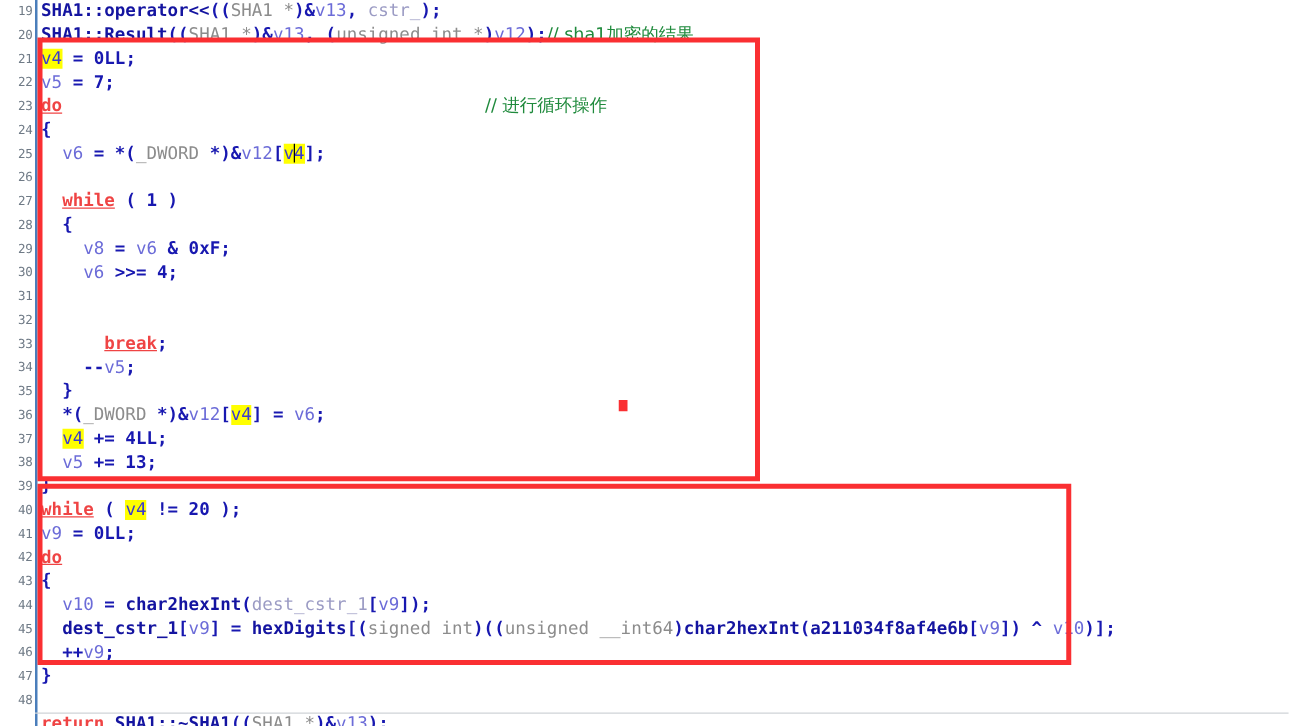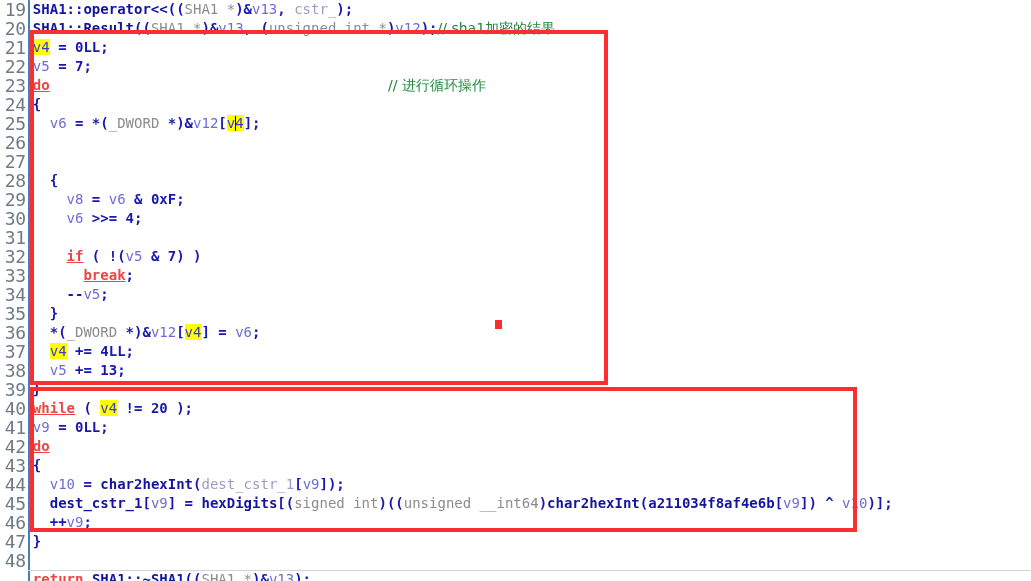--- a/index.html
+++ b/index.html
@@ -38,21 +38,21 @@
     width: 2px;
     height: 581px;
     background: #4a7ebb;
   }
   .lineno {
     position: absolute;
     right: 2px;
     width: 26px;
     text-align: right;
     font-family: "DejaVu Sans Mono", "Liberation Mono", monospace;
-    font-size: 18px;
+    font-size: 10px;
     line-height: 19px;
     height: 19px;
     color: #6f7a86;
     letter-spacing: -0.2px;
   }
 
   
   .code {
     position: absolute;
     left: 16px;
@@ -171,29 +171,29 @@
 
     <div class="line" style="top:57px">  <span class="var">v5</span><span class="amp"> = </span><span class="num">7</span><span class="amp">;</span></div>
 
     <div class="line" style="top:76px">  <span class="kw">do</span></div>
 
     <div class="line" style="top:95px">  <span class="amp">{</span></div>
 
     <div class="line" style="top:114px">    <span class="var">v6</span><span class="amp"> = *(</span><span class="type">_DWORD</span><span class="amp"> *)&amp;</span><span class="var">v12</span><span class="amp">[</span><span class="hl">v<span class="caret"></span>4</span><span class="amp">];</span></div>
 
 
+    <div class="line" style="top:152px">    <span class="kw">while</span><span class="amp"> ( </span><span class="num">1</span><span class="amp"> )</span></div>
 
     <div class="line" style="top:171px">    <span class="amp">{</span></div>
 
     <div class="line" style="top:190px">      <span class="var">v8</span><span class="amp"> = </span><span class="var">v6</span><span class="amp"> &amp; </span><span class="num">0xF</span><span class="amp">;</span></div>
 
     <div class="line" style="top:209px">      <span class="var">v6</span><span class="amp"> &gt;&gt;= </span><span class="num">4</span><span class="amp">;</span></div>
 
 
-    <div class="line" style="top:247px">      <span class="kw">if</span><span class="amp"> ( !(</span><span class="var">v5</span><span class="amp"> &amp; </span><span class="num">7</span><span class="amp">) )</span></div>
 
     <div class="line" style="top:266px">        <span class="kw">break</span><span class="amp">;</span></div>
 
     <div class="line" style="top:285px">      <span class="amp">--</span><span class="var">v5</span><span class="amp">;</span></div>
 
     <div class="line" style="top:304px">    <span class="amp">}</span></div>
 
     <div class="line" style="top:323px">    <span class="amp">*(</span><span class="type">_DWORD</span><span class="amp"> *)&amp;</span><span class="var">v12</span><span class="amp">[</span><span class="hl">v4</span><span class="amp">] = </span><span class="var">v6</span><span class="amp">;</span></div>
 
     <div class="line" style="top:342px">    <span class="hl">v4</span><span class="amp"> += </span><span class="num">4LL</span><span class="amp">;</span></div>

